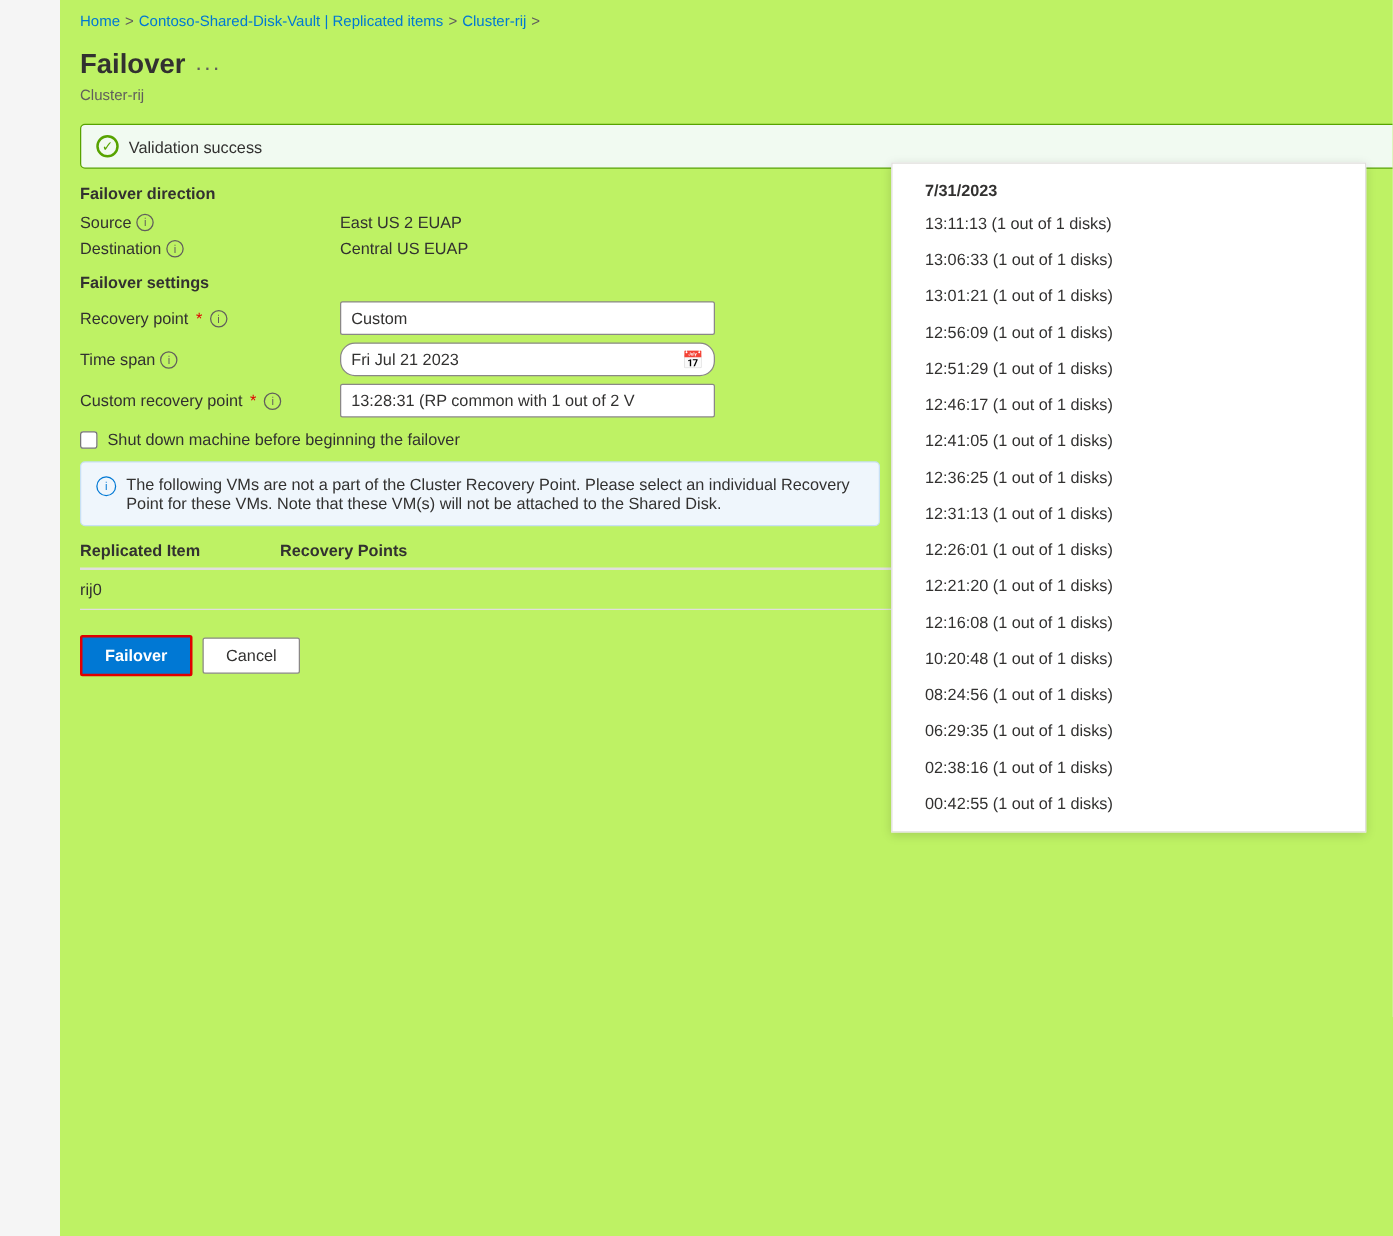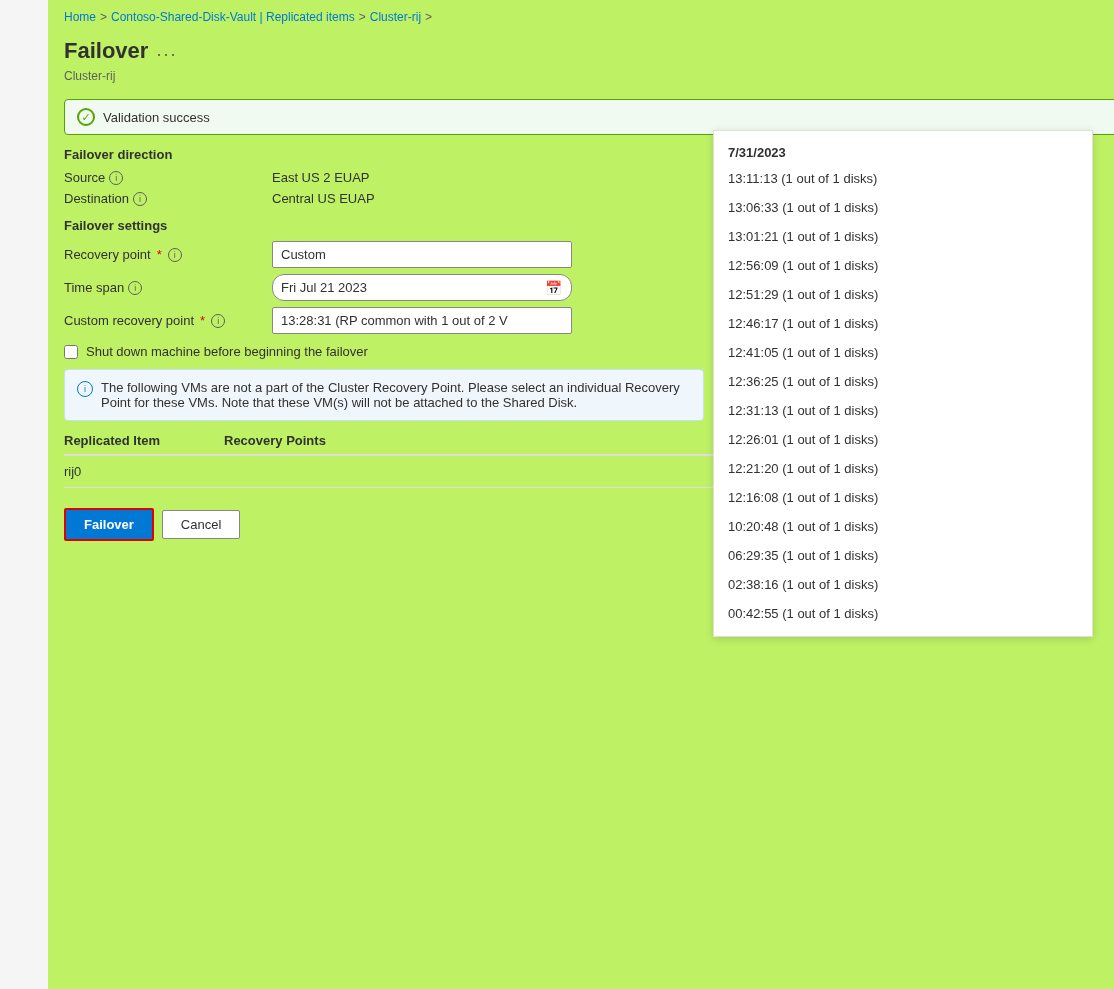--- a/index.html
+++ b/index.html
@@ -296,21 +296,21 @@
       background: #fff;
       border: 1px solid #e1dfdd;
       box-shadow: 0 2px 8px rgba(0,0,0,0.15);
       z-index: 100;
       display: flex;
       flex-direction: column;
     }
     .dropdown-panel-inner {
       overflow-y: scroll;
       max-height: 820px;
-      padding: 8px 0;
+      padding: 8px 12px;
     }
     .dropdown-date-header {
       padding: 6px 14px 4px 14px;
       font-weight: 700;
       font-size: 13px;
       color: #323130;
     }
     .dropdown-item {
       padding: 7px 14px;
       font-size: 13px;
@@ -441,19 +441,20 @@
         <div class="dropdown-item">12:56:09 (1 out of 1 disks)</div>
         <div class="dropdown-item">12:51:29 (1 out of 1 disks)</div>
         <div class="dropdown-item">12:46:17 (1 out of 1 disks)</div>
         <div class="dropdown-item">12:41:05 (1 out of 1 disks)</div>
         <div class="dropdown-item">12:36:25 (1 out of 1 disks)</div>
         <div class="dropdown-item">12:31:13 (1 out of 1 disks)</div>
         <div class="dropdown-item">12:26:01 (1 out of 1 disks)</div>
         <div class="dropdown-item">12:21:20 (1 out of 1 disks)</div>
         <div class="dropdown-item">12:16:08 (1 out of 1 disks)</div>
         <div class="dropdown-item">10:20:48 (1 out of 1 disks)</div>
+        <div class="dropdown-item">08:24:56 (1 out of 1 disks)</div>
         <div class="dropdown-item">06:29:35 (1 out of 1 disks)</div>
         <div class="dropdown-item">02:38:16 (1 out of 1 disks)</div>
         <div class="dropdown-item">00:42:55 (1 out of 1 disks)</div>
       </div>
   </div>
 
 </div>
 
 </body></html>

